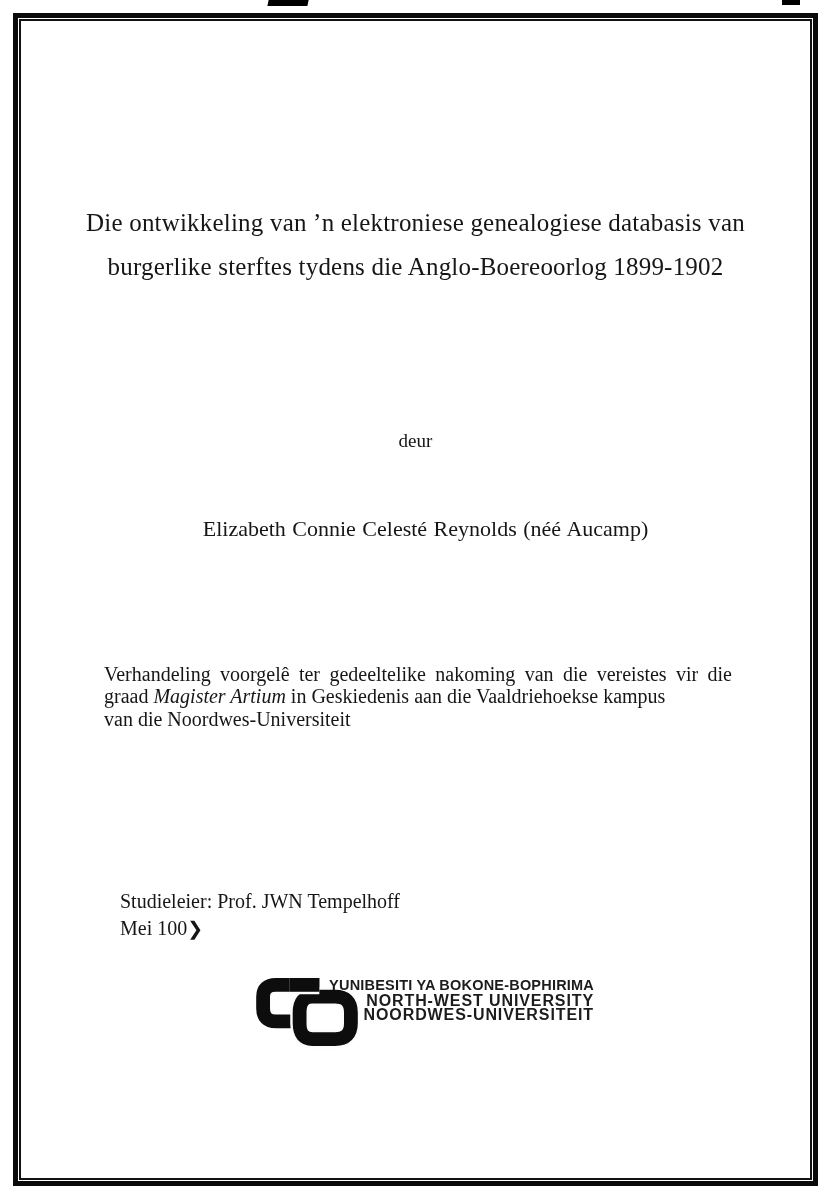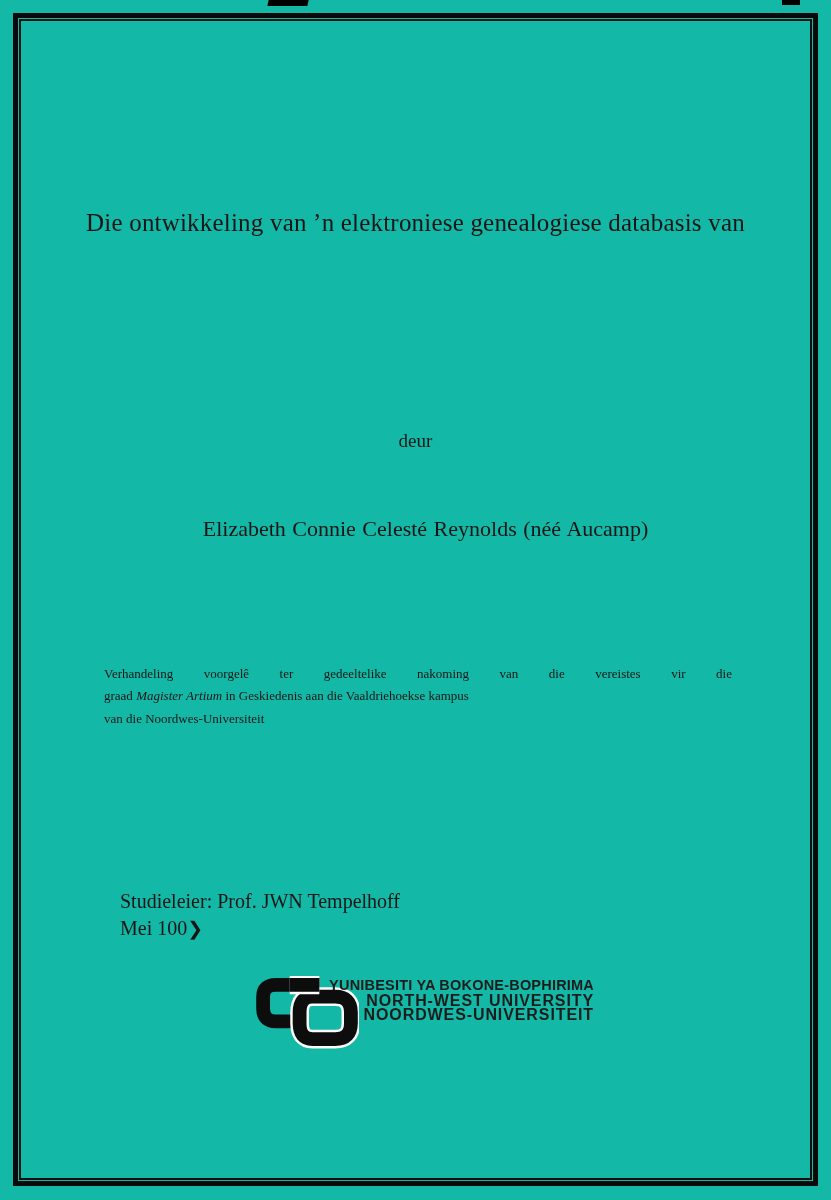--- a/index.html
+++ b/index.html
@@ -5,21 +5,21 @@
   html, body {
     margin: 0;
     padding: 0;
     background: #e8e8e8;
   }
   #page {
     position: relative;
     width: 831px;
     height: 1200px;
     margin: 0 auto;
-    background: #14b8a6;
+    background: #ffffff;
     overflow: hidden;
     font-family: "Liberation Serif", "DejaVu Serif", serif;
     color: #161616;
   }
   
   .frame {
     position: absolute;
     top: 13px; left: 13px; right: 13px; bottom: 14px;
     border: 5px solid #0a0a0a;
   }
@@ -58,21 +58,21 @@
     font-size: 22px;
     word-spacing: 1px;
     white-space: nowrap;
     margin-left: 20px;
   }
 
   .declaration {
     position: absolute;
     top: 663px; left: 104px;
     width: 628px;
-    font-size: 13px;
+    font-size: 20px;
     line-height: 22.4px;
   }
   .decl-line-1 {
     text-align: justify;
     text-align-last: justify;
   }
   .decl-line-2, .decl-line-3 {
     text-align: left;
     white-space: nowrap;
   }
@@ -125,20 +125,21 @@
 
   <div class="frame">
     <div class="frame-inner"></div>
   </div>
 
   <div class="artifact artifact-1"></div>
   <div class="artifact artifact-2"></div>
 
   <div class="title-block">
     <div class="title-line">Die ontwikkeling van ’n elektroniese genealogiese databasis van</div>
+    <div class="title-line">burgerlike sterftes tydens die Anglo-Boereoorlog 1899-1902</div>
   </div>
 
   <div class="deur-line">deur</div>
 
   <div class="author-line">Elizabeth Connie Celesté Reynolds (néé Aucamp)</div>
 
   <div class="declaration">
     <div class="decl-line-1">Verhandeling voorgelê ter gedeeltelike nakoming van die vereistes vir die</div>
     <div class="decl-line-2"><span>graad </span><span class="italic">Magister Artium</span><span> in Geskiedenis aan die Vaaldriehoekse kampus</span></div>
     <div class="decl-line-3">van die Noordwes-Universiteit</div>

